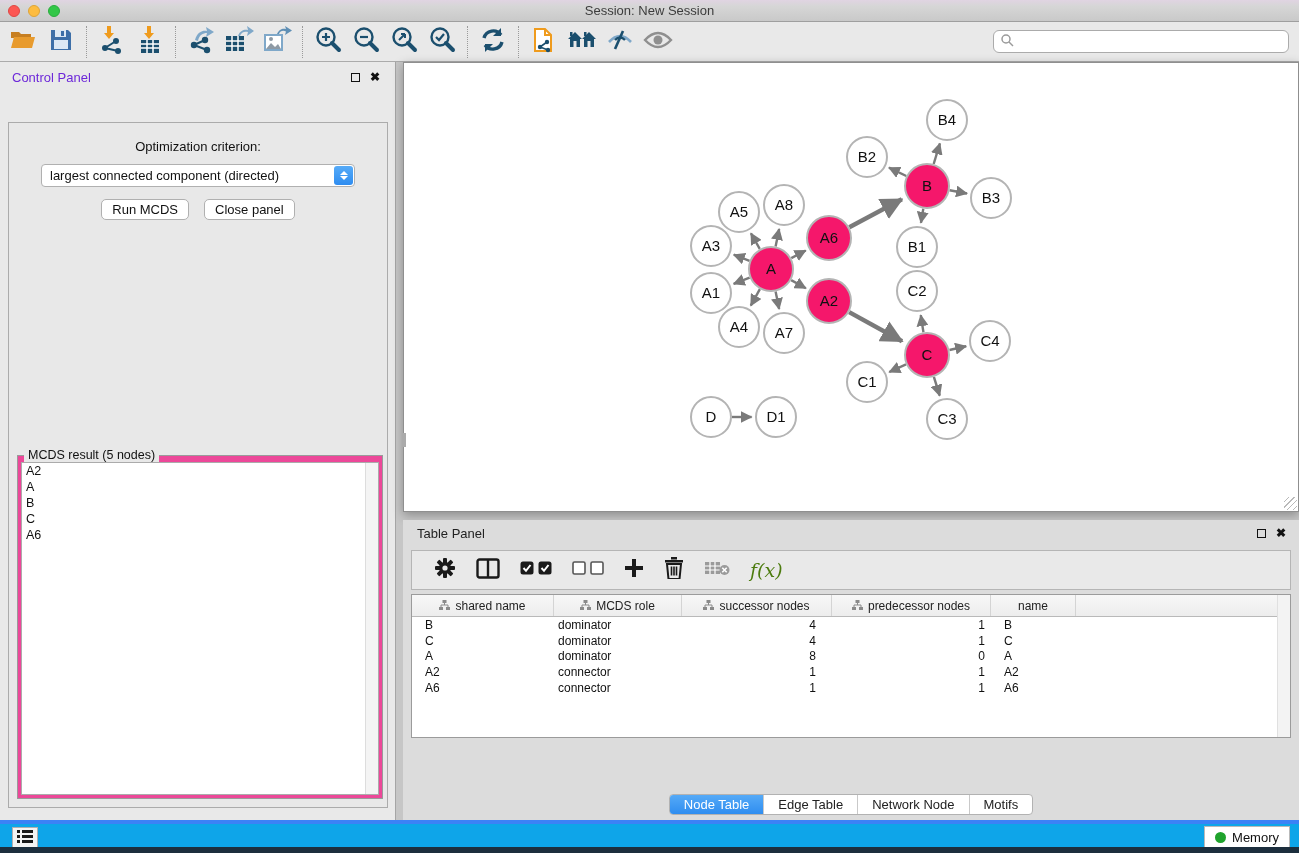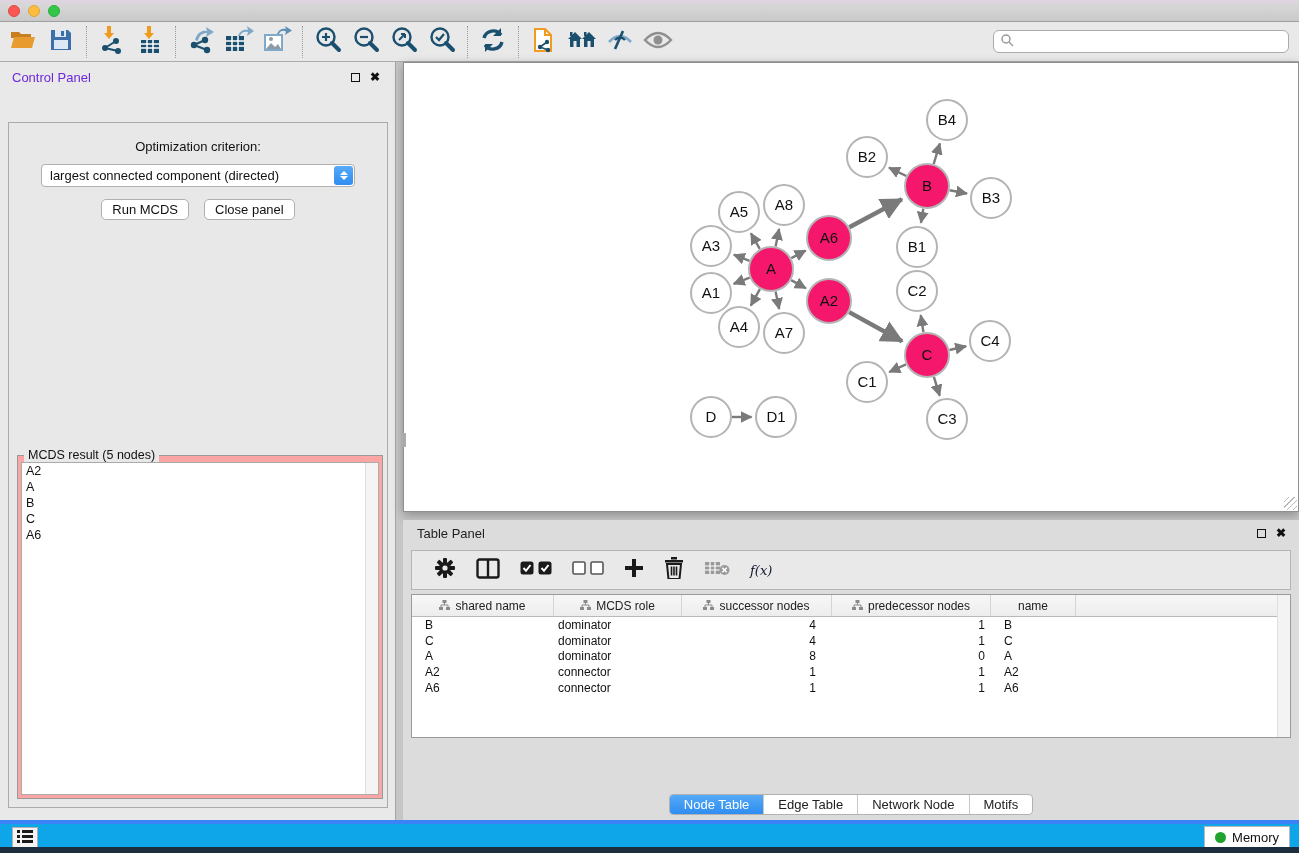--- a/index.html
+++ b/index.html
@@ -44,21 +44,21 @@
     display:flex; align-items:center; font-size:13px; color:#111; padding-left:8px; }
   #criterion .stepper { position:absolute; right:1px; top:1px; width:19px; height:19px; border-radius:3px;
     background:linear-gradient(#56abf8,#2e8cf0); display:flex; flex-direction:column; align-items:center; justify-content:center; gap:1px; }
   .chev { width:0; height:0; border-left:4px solid transparent; border-right:4px solid transparent; }
   .chev.up { border-bottom:4px solid #fff; }
   .chev.dn { border-top:4px solid #fff; }
   #cp-buttons { display:flex; justify-content:center; gap:15px; margin-top:12px; }
   .mac-btn { height:21px; padding:0 10px; background:#fff; border:1px solid #b0b0b0; border-radius:5px; font-size:13px; color:#111;
     display:flex; align-items:center; }
 
-  #result-box { position:absolute; left:8px; top:332px; width:366px; height:344px; border:1px solid #9a9a9a; background:#fca5a5; }
+  #result-box { position:absolute; left:8px; top:332px; width:366px; height:344px; border:1px solid #9a9a9a; background:#ec4899; }
   #result-title { position:absolute; left:6px; top:-8px; background:#e8e8e8; padding:0 4px; font-size:12.5px; color:#111; }
   #result-list { position:absolute; left:3px; top:6px; right:3px; bottom:3px; background:#fff; border:1px solid #ababab; }
   #result-scroll { position:absolute; right:0; top:0; bottom:0; width:13px; background:#f4f4f4; border-left:1px solid #ddd; }
   .result-item { font-size:12.5px; line-height:16px; padding-left:4px; color:#111; }
 
   
   #net-window { position:absolute; left:403px; top:62px; width:896px; height:450px; background:#fff;
     border:1px solid #8f8f8f; box-shadow:0 3px 10px rgba(0,0,0,.30); }
   #net-titlebar { height:24px; background:linear-gradient(#dadada,#c9c9c9); border-bottom:1px solid #a8a8a8;
     display:flex; align-items:center; position:relative; }
@@ -68,21 +68,21 @@
     background:repeating-linear-gradient(135deg, transparent 0 3px, #b9b9b9 3px 4px); }
   #net-left-handle { position:absolute; left:-1px; top:370px; width:3px; height:14px; background:#aaa; }
 
   
   #table-panel { position:absolute; left:403px; top:520px; width:896px; height:300px; background:#dcdcdc; }
   #tp-head { height:26px; display:flex; align-items:center; padding:0 14px; position:relative; }
   #tp-head .ph-title { font-size:13px; color:#222; }
   #tp-head .icons { position:absolute; right:10px; display:flex; }
   #tp-toolbar { position:absolute; left:8px; top:30px; width:880px; height:40px; background:#e9e9e9; border:1px solid #b5b5b5;
     display:flex; align-items:center; gap:20px; padding-left:22px; }
-  .fx-label { font-family:"DejaVu Serif",serif; font-style:italic; font-size:13px; color:#0f172a; }
+  .fx-label { font-family:"DejaVu Serif",serif; font-style:italic; font-size:19px; color:#4d7c0f; }
   #tp-table { position:absolute; left:8px; top:74px; width:880px; height:144px; background:#fff; border:1px solid #9b9b9b; overflow:hidden; }
   #tp-scroll { position:absolute; right:0; top:0; bottom:0; width:13px; background:#f3f3f3; border-left:1px solid #e0e0e0; }
   #thead { display:flex; height:22px; background:linear-gradient(#f7f7f7,#ededed); border-bottom:1px solid #b9b9b9; }
   .th { display:flex; align-items:center; justify-content:center; gap:5px; font-size:12px; color:#222; border-right:1px solid #d4d4d4; }
   .trow { display:flex; height:15.8px; align-items:center; }
   .td { font-size:12px; color:#111; overflow:hidden; white-space:nowrap; }
   .td.l1 { padding-left:13px; } .td.l2 { padding-left:4px; }
   .td.r { text-align:right; } .td.r3 { padding-right:16px; } .td.r4 { padding-right:6px; }
   .td.l5 { padding-left:13px; }
   #tp-tabs-row { position:absolute; left:0; right:0; top:274px; display:flex; justify-content:center; }
@@ -98,20 +98,21 @@
 </style>
 </head>
 <body>
 
 <div id="titlebar">
   <div class="tl-group">
     <span class="tl red"></span>
     <span class="tl yel"></span>
     <span class="tl grn"></span>
   </div>
+  <div class="title">Session: New Session</div>
 </div>
 
 <div id="toolbar">
   <div class="tb-btn" style="margin-left:4px">
     <span><svg width="28" height="24" viewBox="0 0 28 24">
           <path d="M2 4h8l2 2h10v4H2z" fill="#c77f22"></path>
           <path d="M2 20 L5 9 h21 l-3 11z" fill="#e89b2e"></path>
         </svg></span>
   </div>
   <div class="tb-btn">

